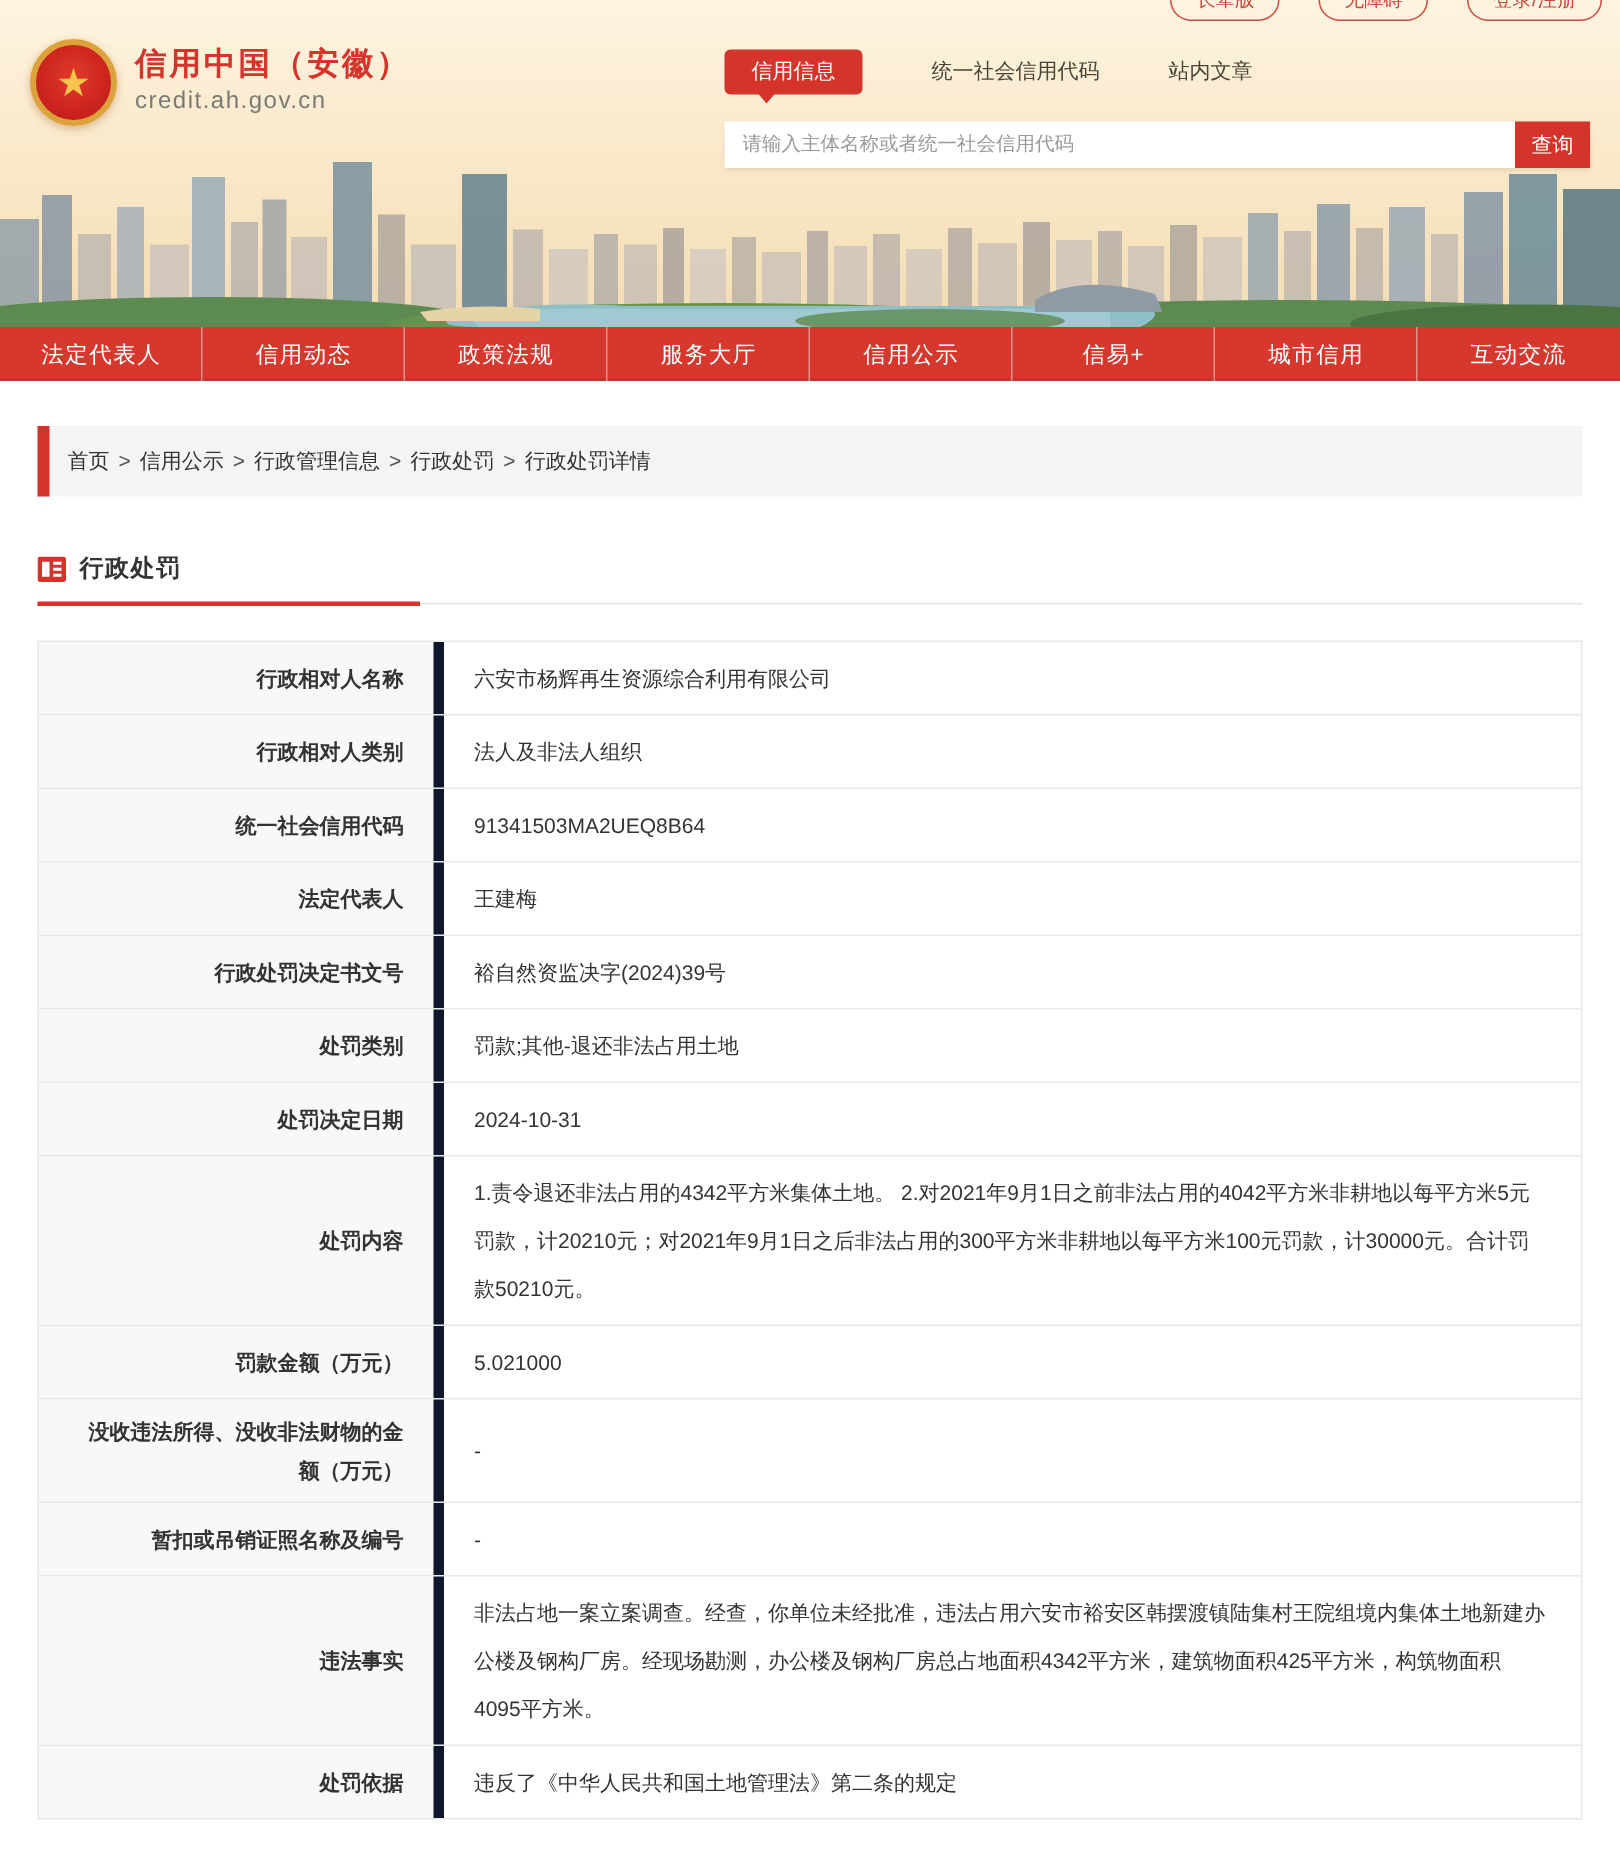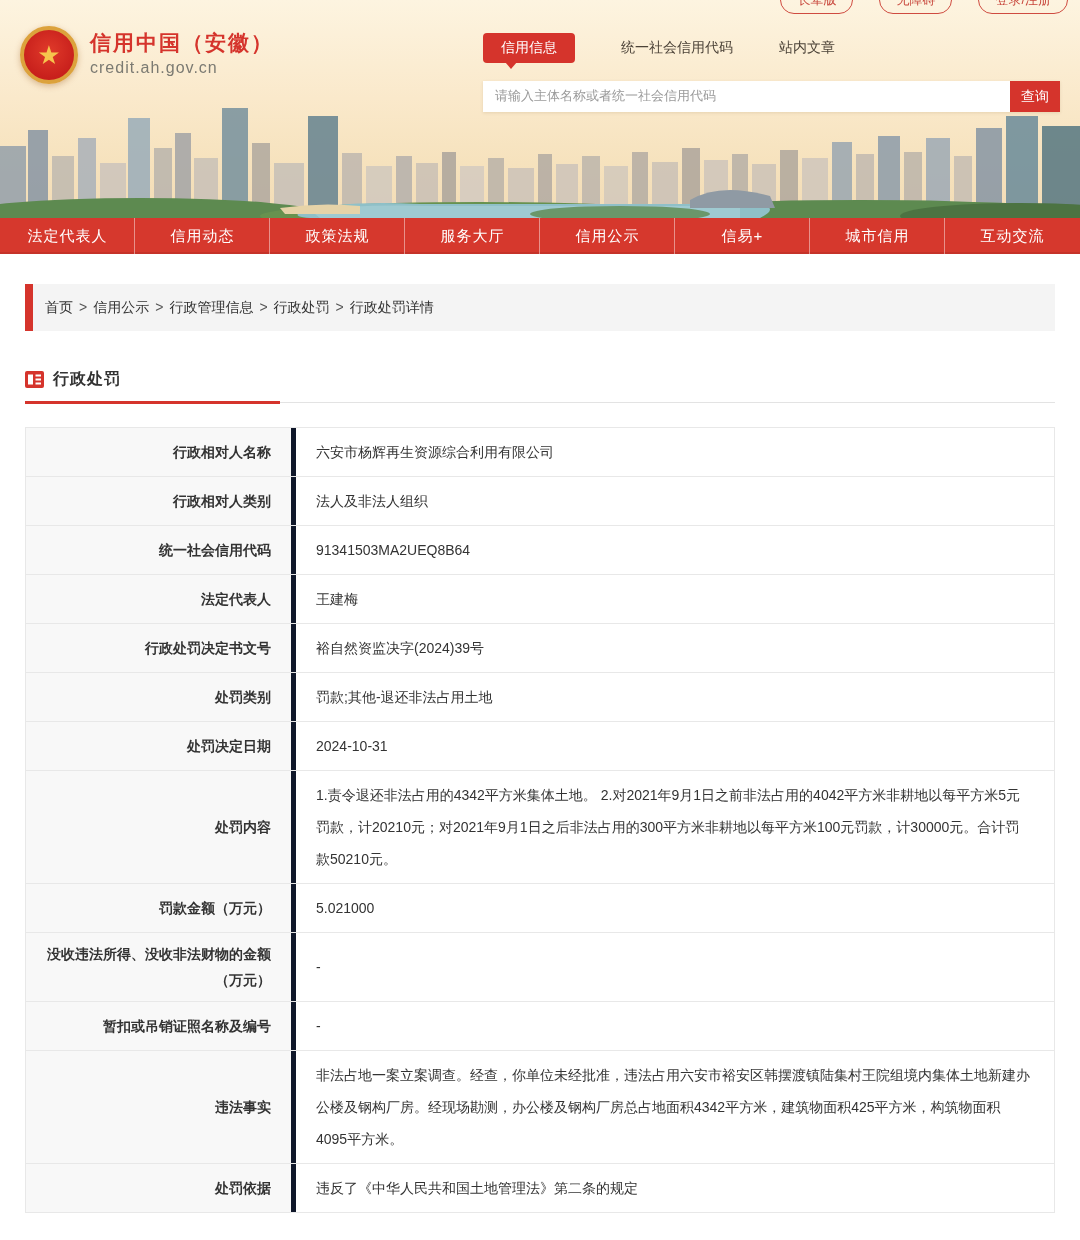--- a/index.html
+++ b/index.html
@@ -49,21 +49,21 @@
   
   .section-head { margin:38px 25px 0; padding-bottom:12px; display:flex; align-items:center; gap:9px;
     position:relative; border-bottom:1px solid #e3e3e3; }
   .section-head::after { content:''; position:absolute; left:0; bottom:-2px; width:255px; height:3px; background:#d5342c; }
   .section-icon { width:19px; height:17px; display:inline-block; }
   .section-title { font-size:16px; font-weight:bold; color:#333333; letter-spacing:1px; }
 
   
   .penalty-table { margin:24px 25px 0; border:1px solid #e8e8e8; border-bottom:none; }
   .p-row { display:flex; border-bottom:1px solid #e8e8e8; min-height:45px; }
-  .p-label { width:270px; flex:0 0 270px; background:#f8f8f8; border-right:5px solid #0f172a;
+  .p-label { width:270px; flex:0 0 270px; background:#f8f8f8; border-right:7px solid #0f172a;
     display:flex; align-items:center; justify-content:flex-end; text-align:right;
     padding:8px 20px; font-size:14px; font-weight:bold; color:#333333; line-height:26px; }
   .p-value { flex:1; display:flex; align-items:center; padding:8px 24px 8px 20px;
     font-size:14px; color:#333333; line-height:32px; }
 </style>
 </head>
 <body>
 
 <div class="banner">
 

